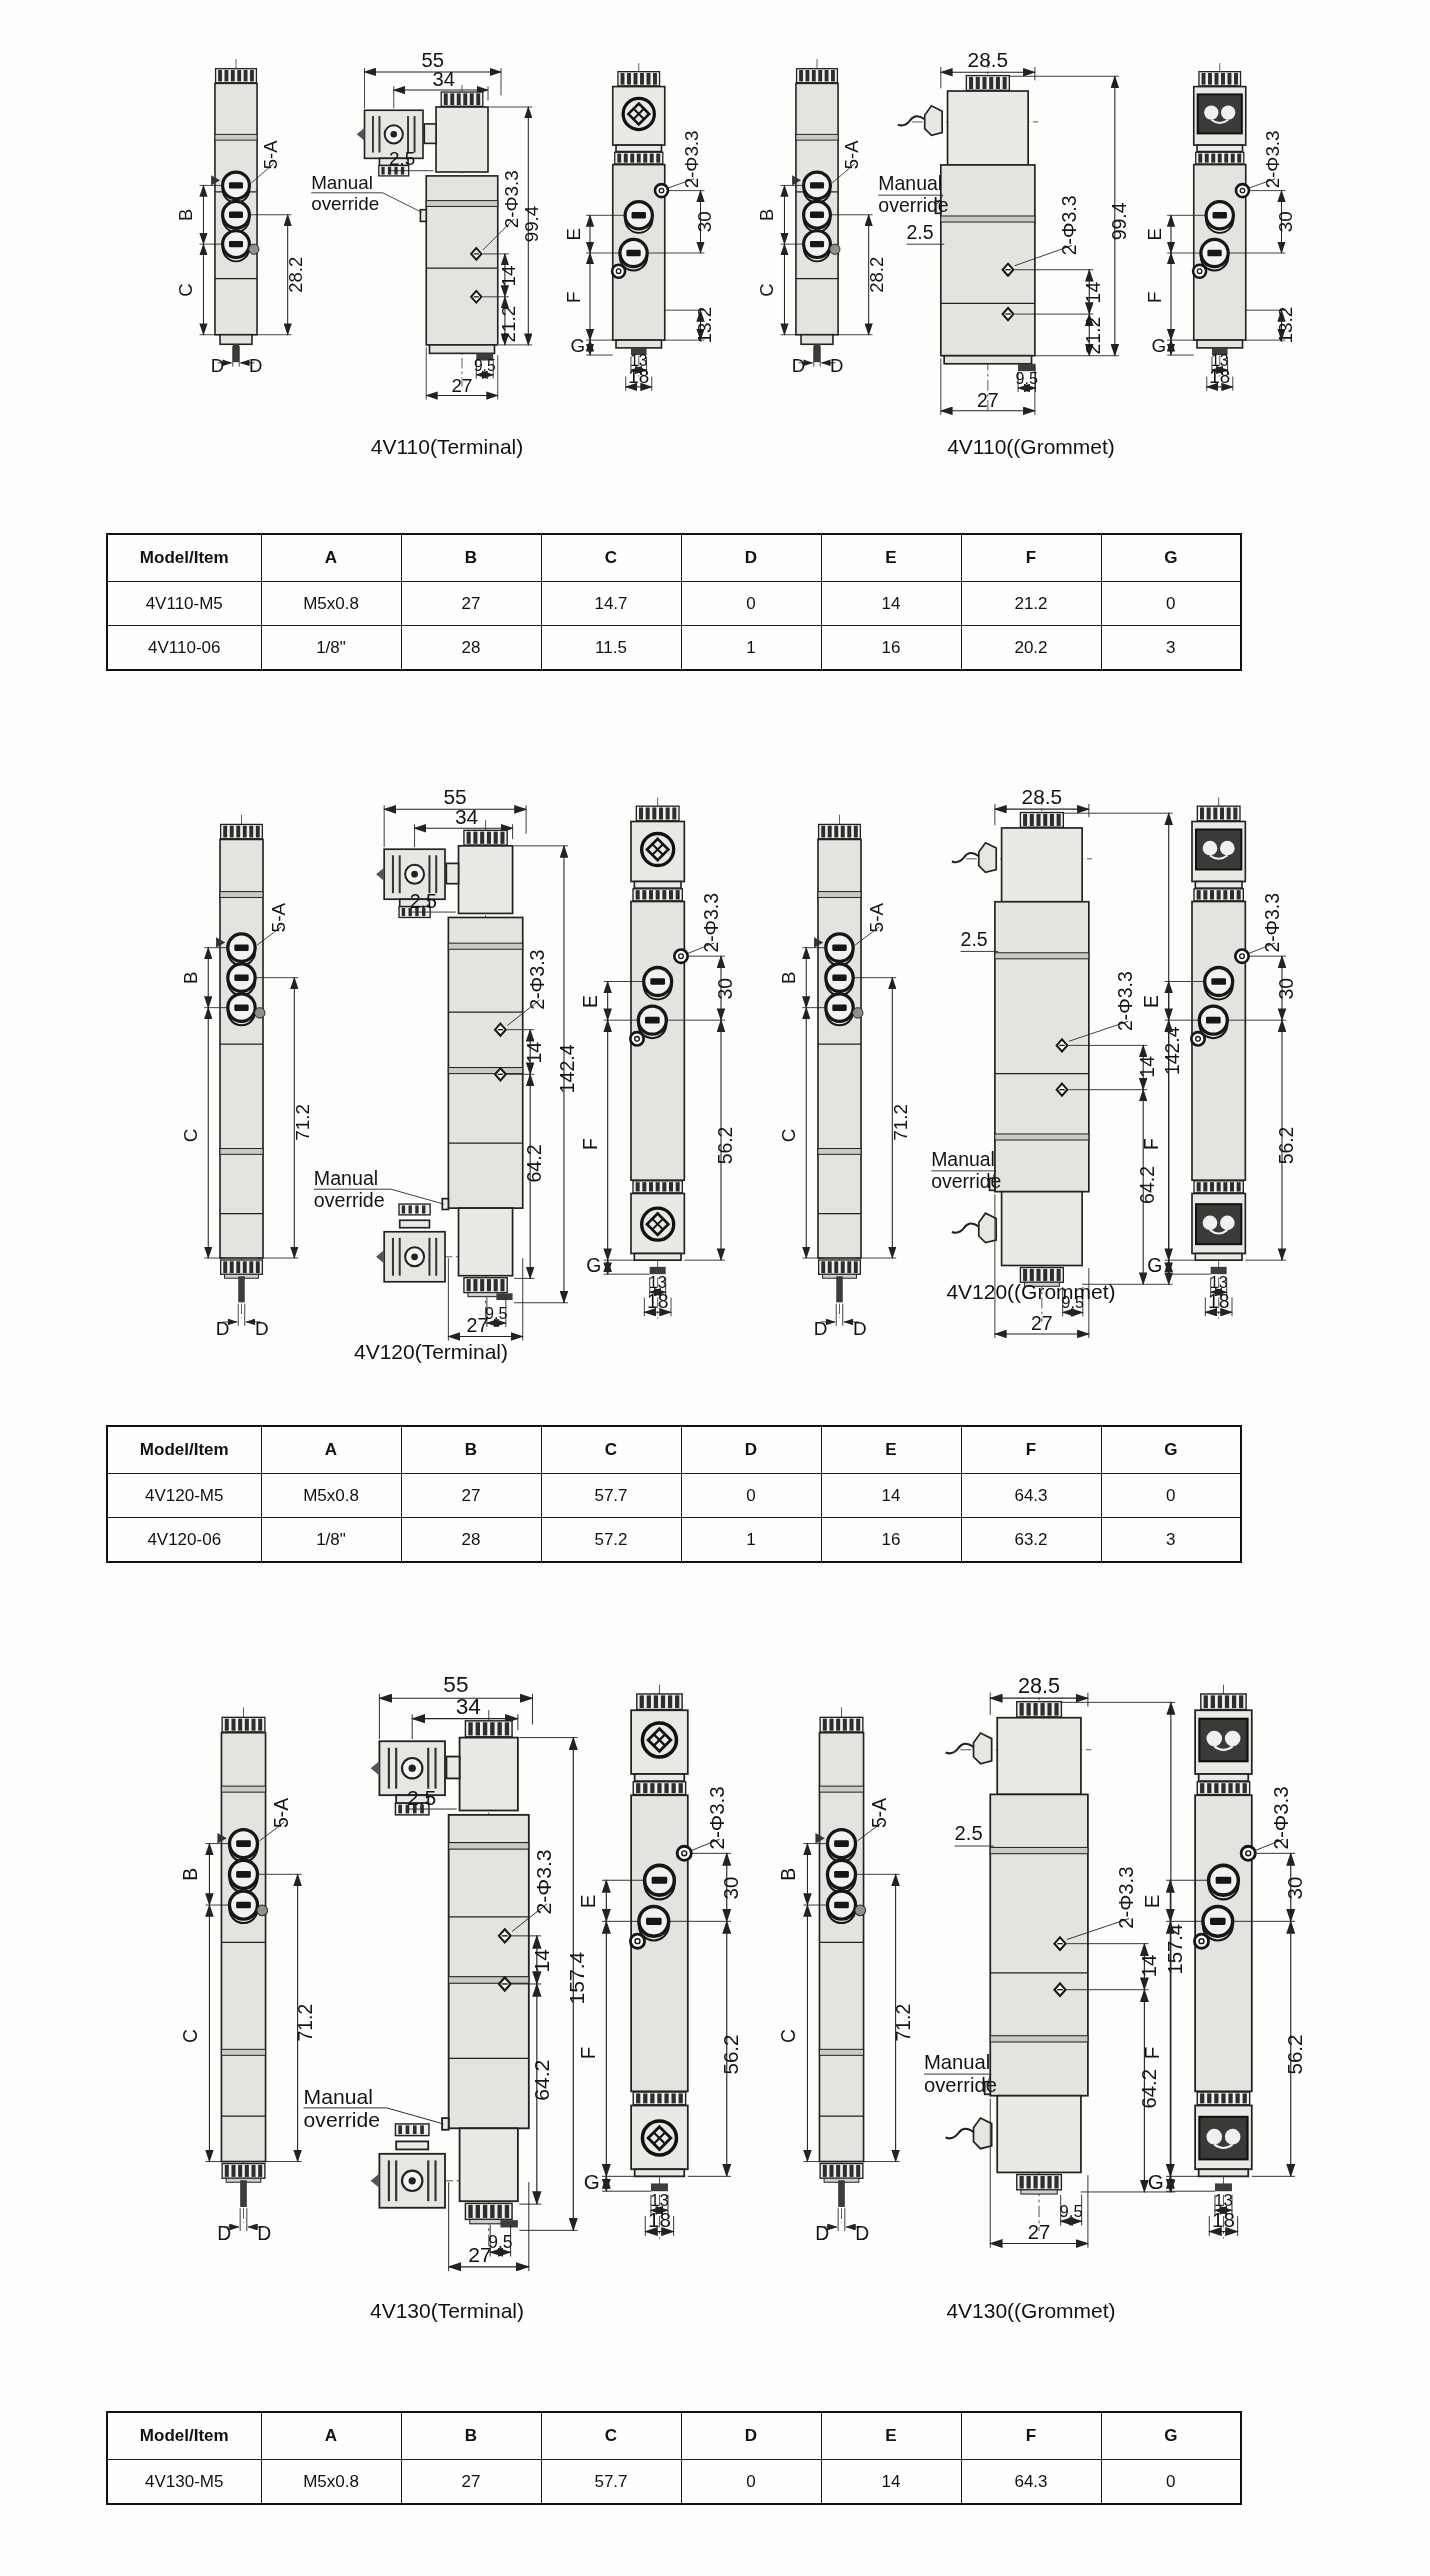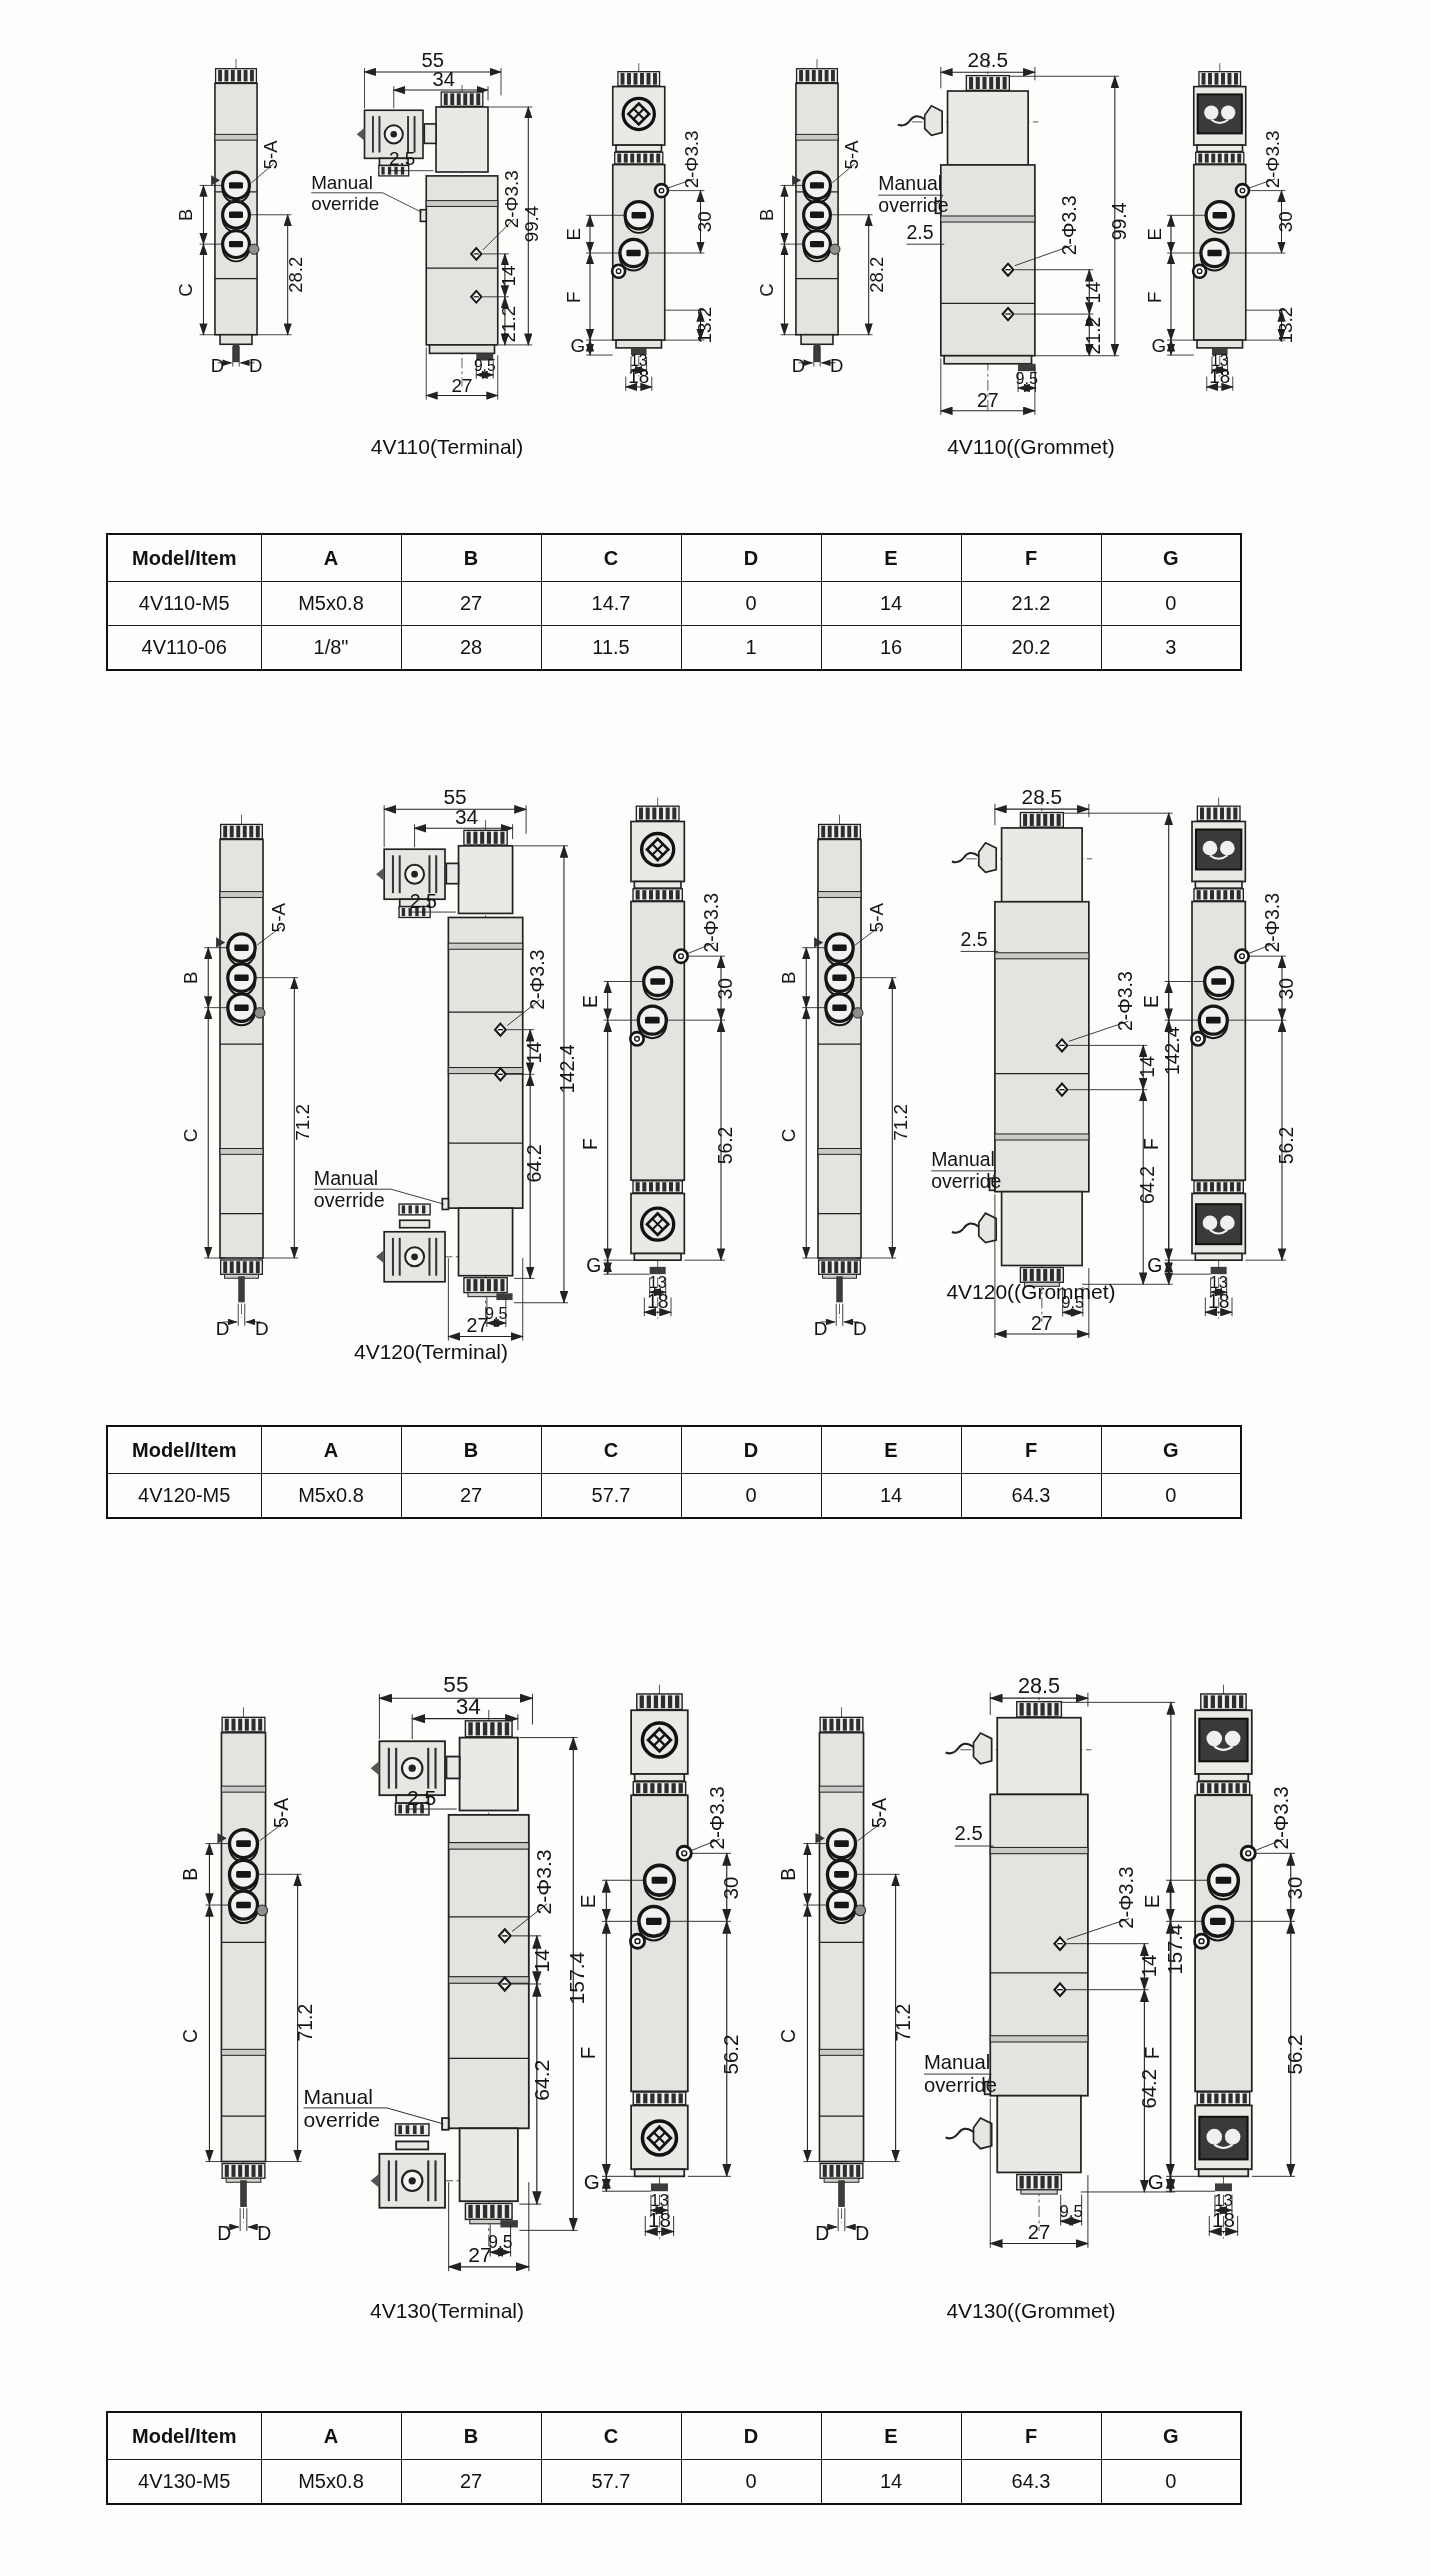--- a/index.html
+++ b/index.html
@@ -14,21 +14,21 @@
   .blk{fill:#e9e9e6;stroke:#222;stroke-width:2.5}
   .band{fill:#c9c9c5;stroke:#222;stroke-width:1.5}
   .ln{stroke:#222;stroke-width:1.8;fill:none}
   .xl{stroke:#222;stroke-width:1.3;fill:none}
   .cl{stroke:#444;stroke-width:1.3;fill:none;stroke-dasharray:16 5 4 5}
   .dl{stroke:#222;stroke-width:1.6;fill:none;marker-start:url(#ma);marker-end:url(#ma)}
   .dwg.gvar .face-d{display:none}
   .dwg:not(.gvar) .face-s{display:none}
   .cap{position:absolute;transform:translateX(-50%);font-size:21px;color:#111;white-space:nowrap}
   .tablehost{position:absolute;left:106px}
-  .dtab{width:1136px;border-collapse:collapse;table-layout:fixed;background:#fefefc;border:2px solid #111;font-size:20px;color:#111}
+  .dtab{width:1136px;border-collapse:collapse;table-layout:fixed;background:#fefefc;border:2px solid #111;font-size:17px;color:#111}
   .dtab th,.dtab td{border:1.4px solid #1a1a1a;text-align:center;height:43px;padding:0;font-weight:normal}
   .dtab tr.hrow th{height:46px;font-weight:bold}
 </style>
 </head>
 <body style="background: rgb(253, 253, 251);">
 
 <svg width="0" height="0" style="position:absolute" aria-hidden="true">
   <defs>
     <marker id="ma" markerWidth="12" markerHeight="8" refX="11" refY="4" orient="auto-start-reverse">
       <path d="M0,0 L12,4 L0,8 z" fill="#222"></path>
@@ -736,20 +736,30 @@
   <tr>
     <td>4V120-M5</td>
     <td>M5x0.8</td>
     <td>27</td>
     <td>57.7</td>
     <td>0</td>
     <td>14</td>
     <td>64.3</td>
     <td>0</td>
   </tr>
+  <tr>
+    <td>4V120-06</td>
+    <td>1/8"</td>
+    <td>28</td>
+    <td>57.2</td>
+    <td>1</td>
+    <td>16</td>
+    <td>63.2</td>
+    <td>3</td>
+  </tr>
 </tbody>
     </table>
 </div>
 
 <div class="dwg" style="left:160px;top:1699px;width:167px;height:547px">
 <svg viewBox="0 0 250 810" preserveAspectRatio="xMidYMid meet">
   <line class="cl" x1="125" y1="8" x2="125" y2="780"></line>
   <use href="#knurl" x="125" y="34"></use>
   <rect class="body" x="92" y="46" width="66" height="642"></rect>
   <rect class="band" x="92" y="126" width="66" height="9"></rect>

